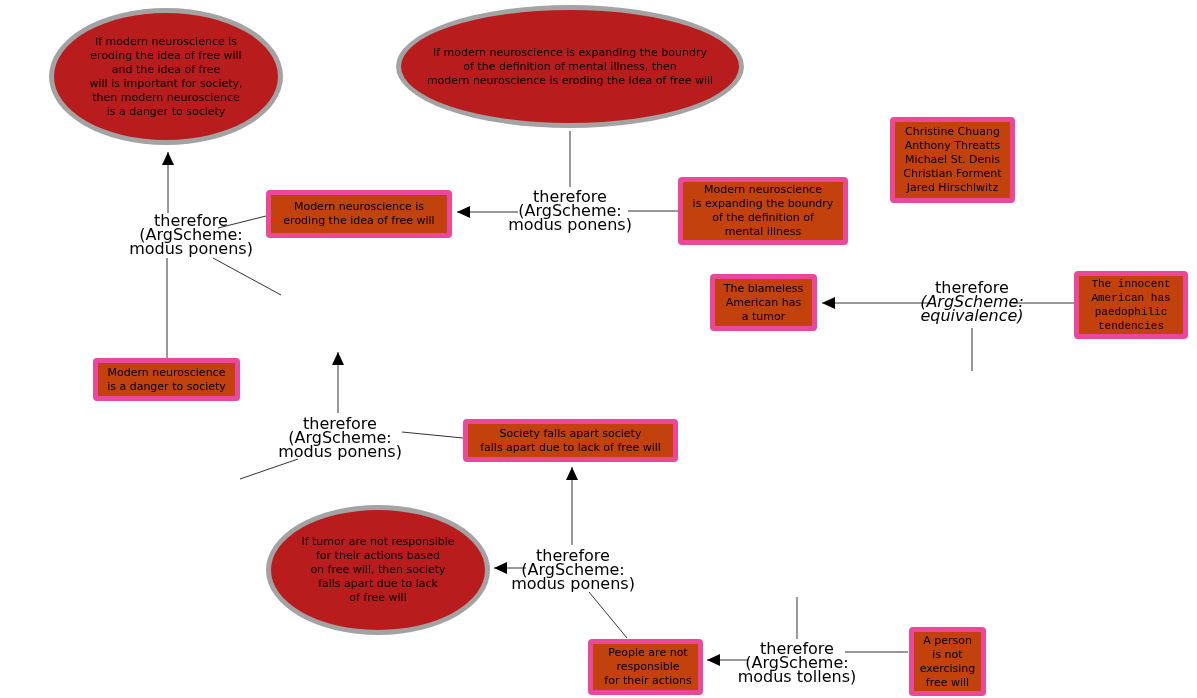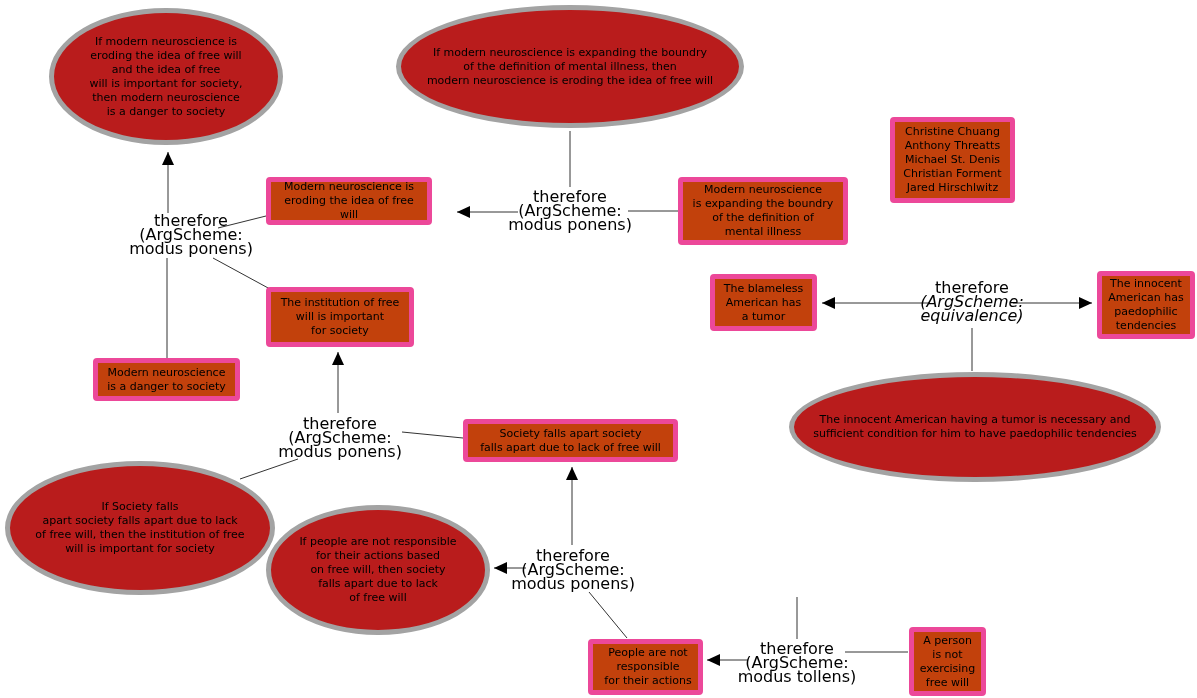--- a/index.html
+++ b/index.html
@@ -108,61 +108,52 @@
 eroding the idea of free will
 and the idea of free
 will is important for society,
 then modern neuroscience
 is a danger to society</div>
 
   <div class="node ellipse" style="left:396px; top:5px; width:348px; height:123px;">If modern neuroscience is expanding the boundry
 of the definition of mental illness, then
 modern neuroscience is eroding the idea of free will</div>
 
-  <div class="node ellipse" style="left:789px; top:372px; width:372px; height:110px;">The innocent American having a tumor is necessary and
-sufficient condition for him to have paedophilic tendencies</div>
 
-  <div class="node ellipse" style="left:5px; top:461px; width:270px; height:134px;">If Society falls
-apart society falls apart due to lack
-of free will, then the institution of free
-will is important for society</div>
 
-  <div class="node ellipse" style="left:266px; top:505px; width:224px; height:130px;">If people are not responsible
+  <div class="node ellipse" style="left:266px; top:505px; width:224px; height:130px;">If tumor are not responsible
 for their actions based
 on free will, then society
 falls apart due to lack
 of free will</div>
 
 
-  <div class="node rbox" style="left:266px; top:177px; width:166px; height:48px;">Modern neuroscience is
+  <div class="node rbox" style="left:266px; top:190px; width:186px; height:48px;">Modern neuroscience is
 eroding the idea of free will</div>
 
   <div class="node rbox" style="left:678px; top:177px; width:170px; height:68px;">Modern neuroscience
 is expanding the boundry
 of the definition of
 mental illness</div>
 
   <div class="node rbox" style="left:890px; top:117px; width:125px; height:86px;">Christine Chuang
 Anthony Threatts
 Michael St. Denis
 Christian Forment
 Jared Hirschlwitz</div>
 
-  <div class="node rbox" style="left:266px; top:287px; width:148px; height:60px;">The institution of free
-will is important
-for society</div>
 
   <div class="node rbox" style="left:93px; top:358px; width:147px; height:43px;">Modern neuroscience
 is a danger to society</div>
 
   <div class="node rbox" style="left:710px; top:274px; width:107px; height:57px;">The blameless
 American has
 a tumor</div>
 
-  <div class="node rbox" style="left:1097px; top:271px; width:98px; height:68px;">The innocent
+  <div class="node rbox" style="left:1074px; top:271px; width:114px; height:68px;font-family:Liberation Mono, monospace;">The innocent
 American has
 paedophilic
 tendencies</div>
 
   <div class="node rbox" style="left:463px; top:419px; width:215px; height:43px;">Society falls apart society
 falls apart due to lack of free will</div>
 
   <div class="node rbox" style="left:588px; top:639px; width:115px; height:56px;padding-left:9px;">People are not
 responsible
 for their actions</div>

